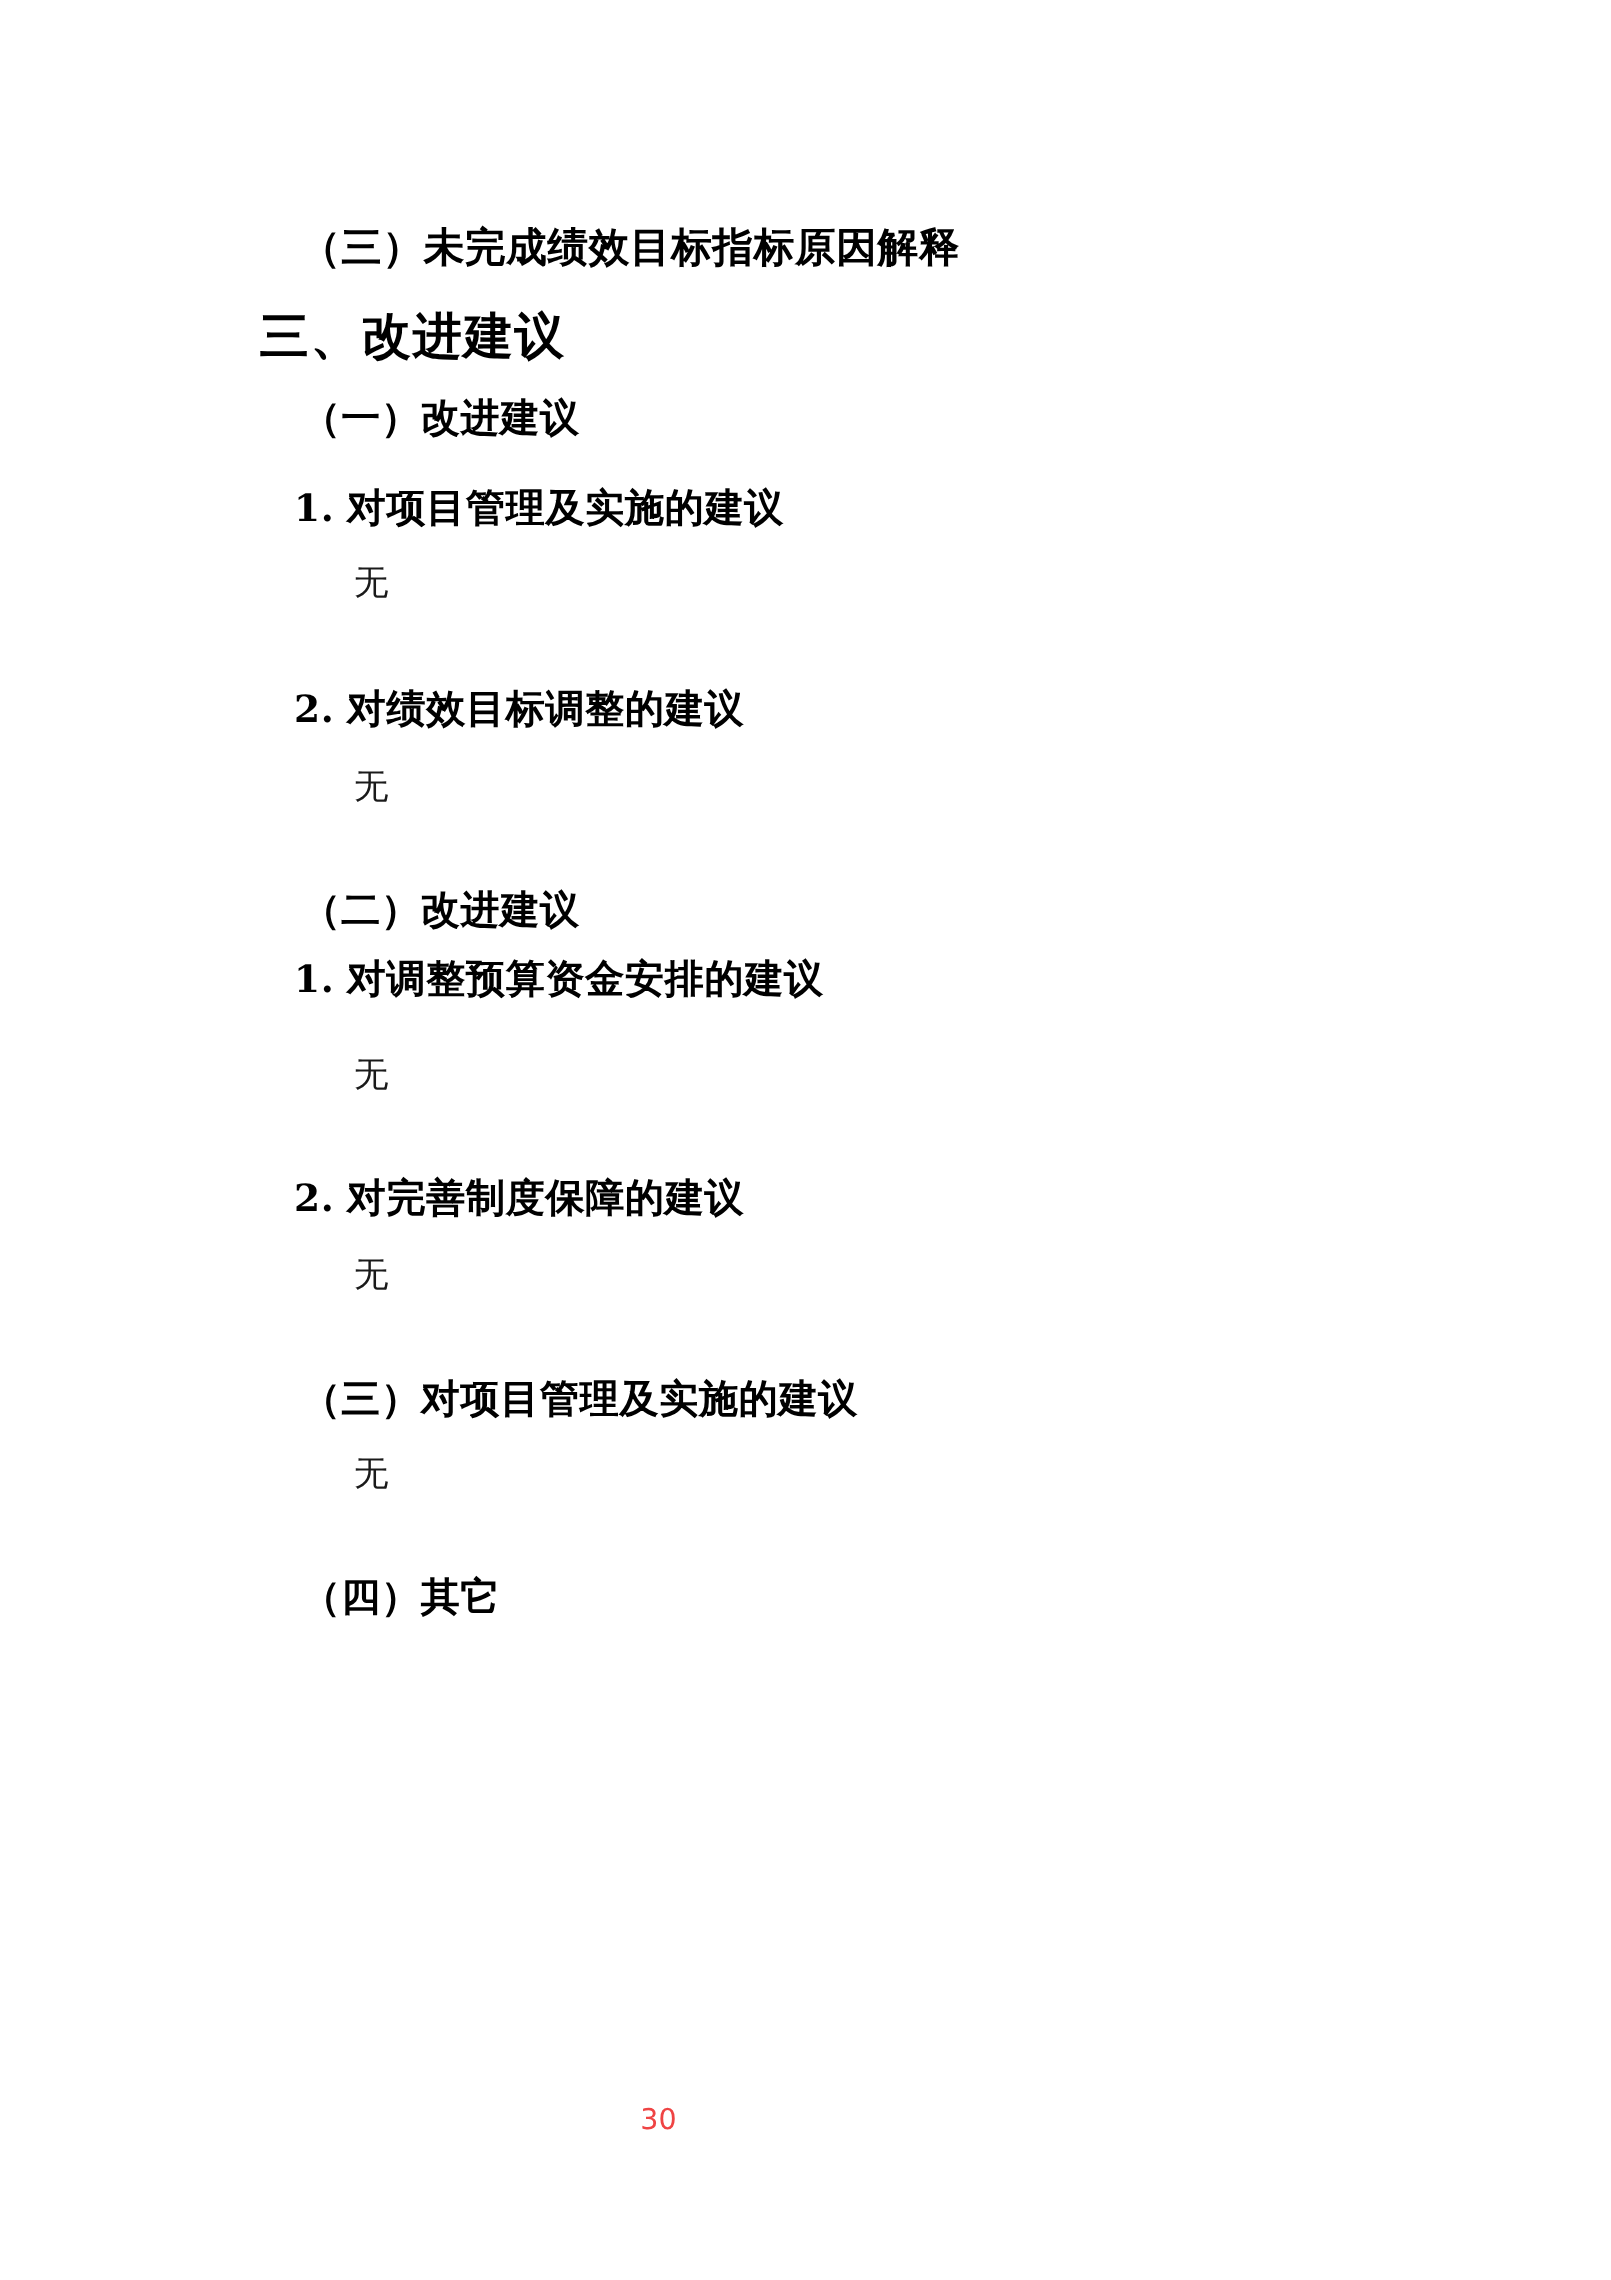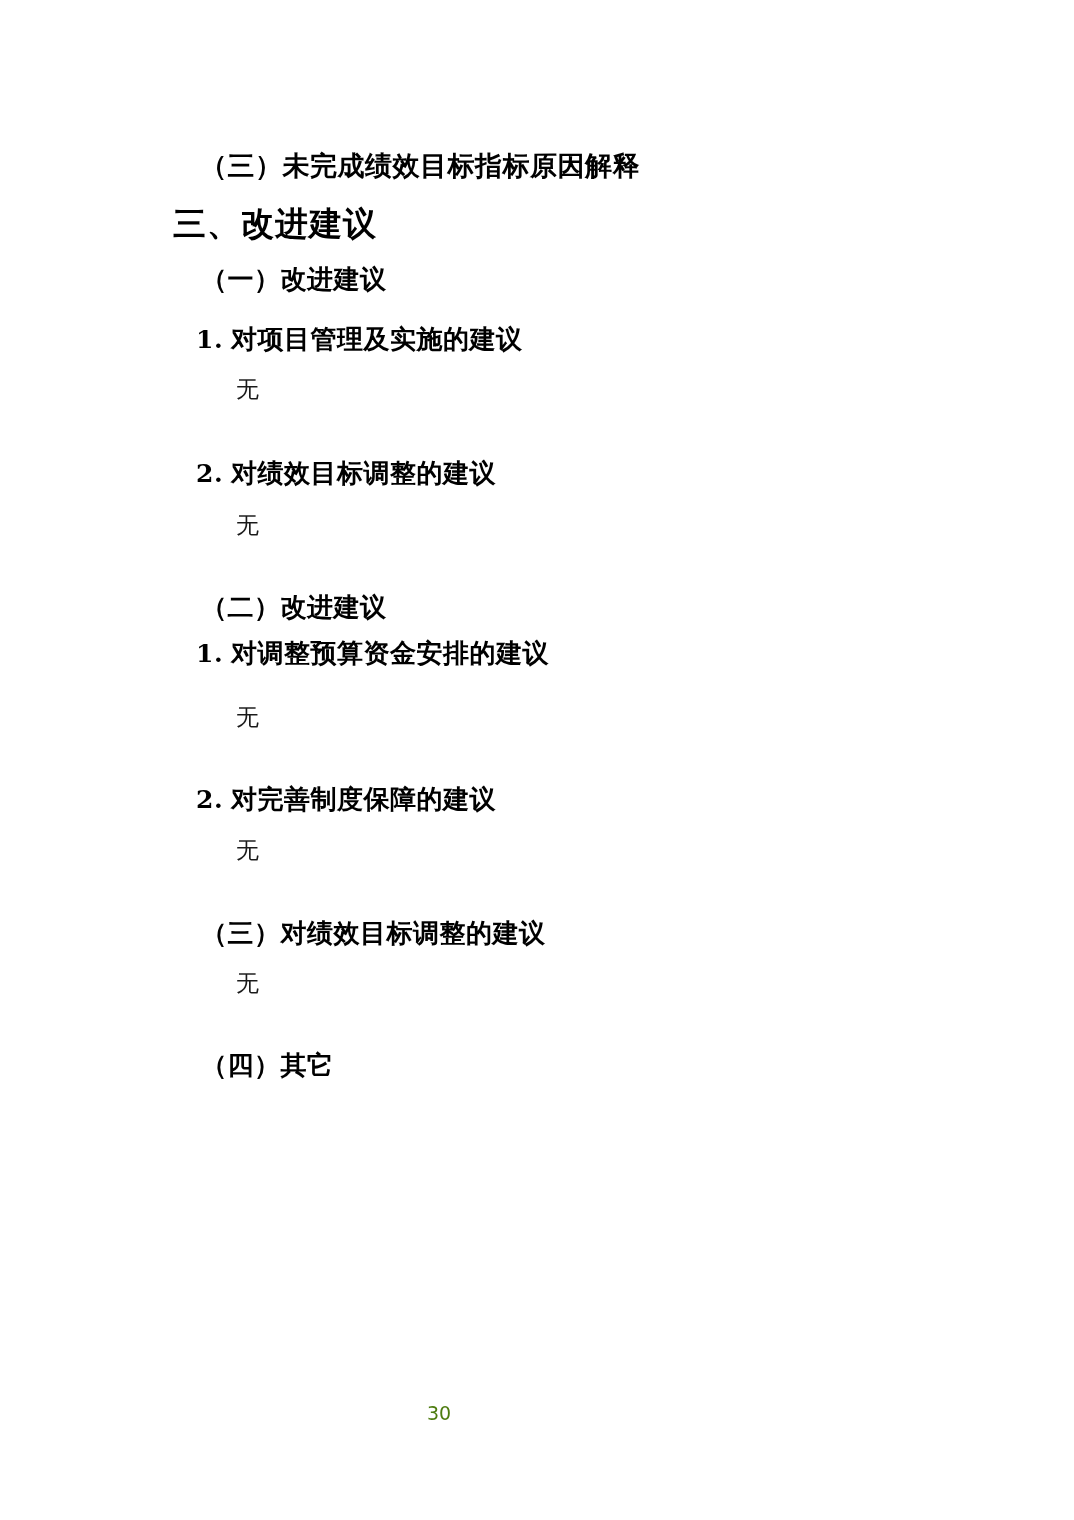--- a/index.html
+++ b/index.html
@@ -69,38 +69,38 @@
     font-size: 23px;
     font-weight: 400;
     color: #1a1a1a;
   }
   .page-number {
     position: absolute;
     width: 878px;
     text-align: center;
     font-family: "DejaVu Sans", "Liberation Sans", sans-serif;
     font-size: 19px;
-    color: #4d7c0f;
+    color: #ef4444;
   }
 </style>
 </head>
 <body>
 
 <div class="page">
   <div class="content" id="content">
       <div class="line sub-heading" style="left: 200px; top: 138px;">（三）未完成绩效目标指标原因解释</div>
       <div class="line section-heading" style="left: 173px; top: 192px;">三、改进建议</div>
       <div class="line level2" style="left: 201px; top: 252px;">（一）改进建议</div>
       <div class="line level3" style="left: 196px; top: 312px;"><span class="num">1.</span><span>对项目管理及实施的建议</span></div>
       <div class="line body-text" style="left: 236px; top: 364px;">无</div>
       <div class="line level3" style="left: 196px; top: 446px;"><span class="num">2.</span><span>对绩效目标调整的建议</span></div>
       <div class="line body-text" style="left: 236px; top: 500px;">无</div>
       <div class="line level2" style="left: 201px; top: 580px;">（二）改进建议</div>
       <div class="line level3" style="left: 196px; top: 626px;"><span class="num">1.</span><span>对调整预算资金安排的建议</span></div>
       <div class="line body-text" style="left: 236px; top: 692px;">无</div>
       <div class="line level3" style="left: 196px; top: 772px;"><span class="num">2.</span><span>对完善制度保障的建议</span></div>
       <div class="line body-text" style="left: 236px; top: 825px;">无</div>
-      <div class="line level2" style="left: 201px; top: 906px;">（三）对绩效目标调整的建议</div>
+      <div class="line level2" style="left: 201px; top: 906px;">（三）对项目管理及实施的建议</div>
       <div class="line body-text" style="left: 236px; top: 958px;">无</div>
       <div class="line level2" style="left: 201px; top: 1038px;">（四）其它</div>
     </div>
   <div class="page-number" id="page-number" style="top: 1390px;">30</div>
 </div>
 
 </body></html>

